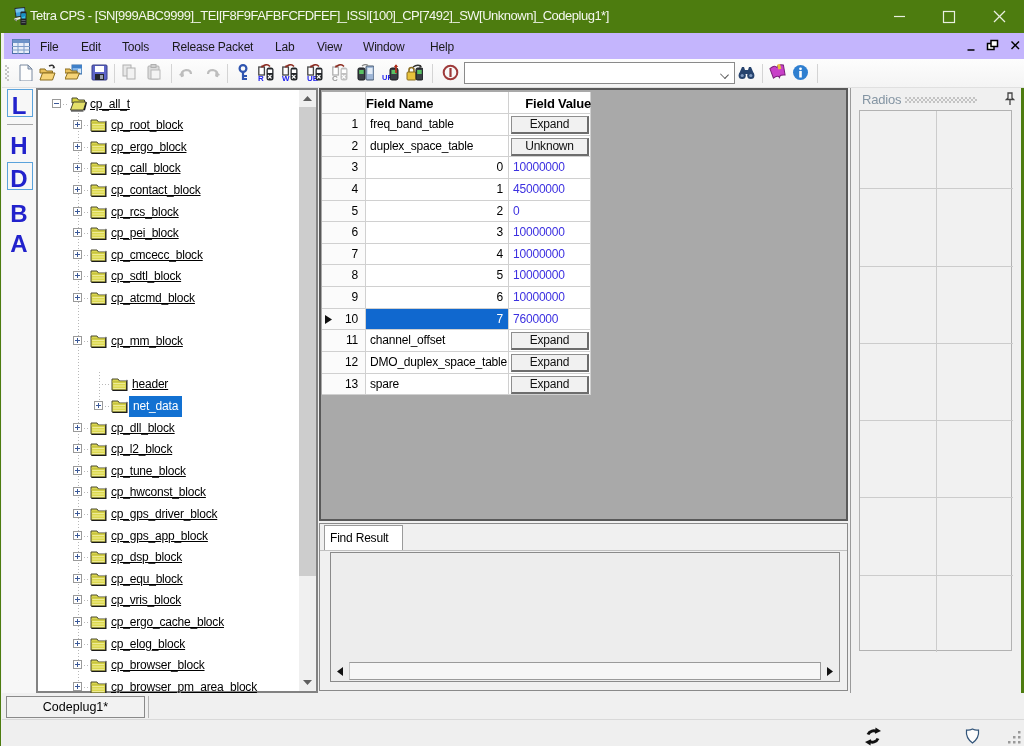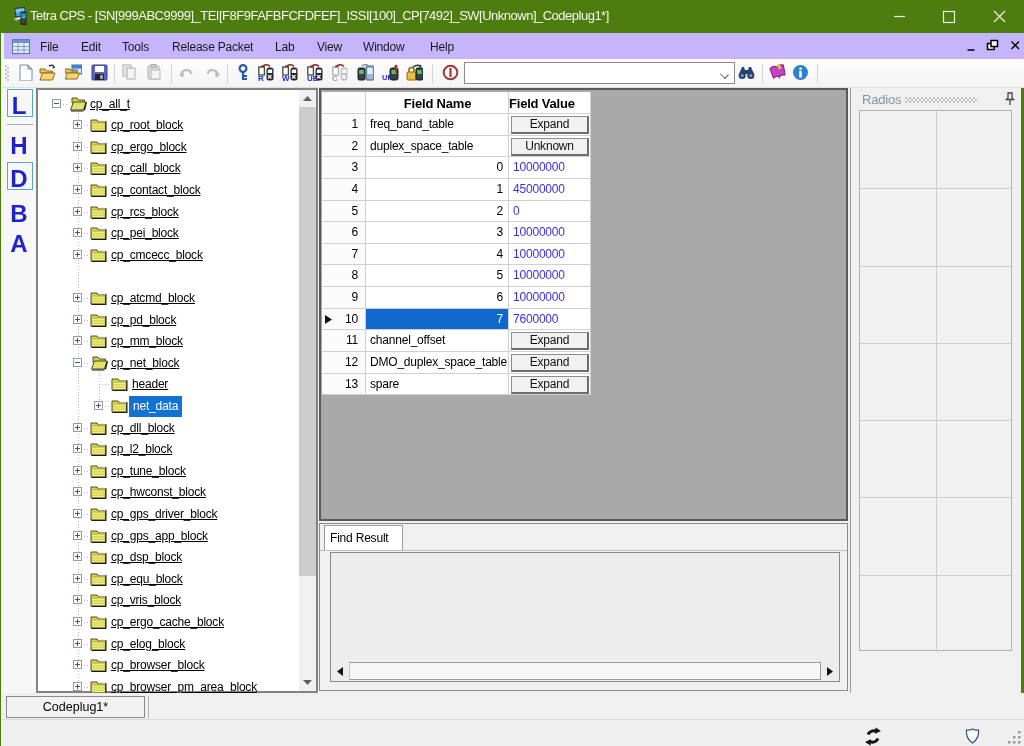--- a/index.html
+++ b/index.html
@@ -414,88 +414,73 @@
           <path d="M1 3 h6 l1.5 2 h7 v9 h-14.5 z" fill="#dcd84e" stroke="#4a4a30"></path>
           <path d="M1 5.8 h14.5" stroke="#bdb93e"></path>
           <rect x="2.2" y="7" width="12" height="1" fill="#eeeb96"></rect>
           <rect x="2.2" y="9.5" width="12" height="1" fill="#eeeb96"></rect>
           <rect x="2.2" y="12" width="12" height="1" fill="#eeeb96"></rect>
           <path d="M15.5 3.8 v10.2 h-14 v1 h15 v-11 z" fill="#1c1c1c"></path>
         </svg>
       </div>
 <div class="tlabel" style="left:73px">cp_cmcecc_block</div>
 </div>
+<div class="trow" style="left:0;top:175.3px;width:260px">
+<div class="hline" style="left:40px;top:11px;width:12px"></div>
+<div class="exp plus" style="left:35px">
+        <i></i>
+        <b></b>
+      </div>
+<div style="position:absolute;left:52px;top:0;width:18px;height:22px">
+        <svg width="17" height="16" viewBox="0 0 17 16" style="position:absolute;top:3px">
+          <path d="M1 3 h6 l1.5 2 h7 v9 h-14.5 z" fill="#dcd84e" stroke="#4a4a30"></path>
+          <path d="M1 5.8 h14.5" stroke="#bdb93e"></path>
+          <rect x="2.2" y="7" width="12" height="1" fill="#eeeb96"></rect>
+          <rect x="2.2" y="9.5" width="12" height="1" fill="#eeeb96"></rect>
+          <rect x="2.2" y="12" width="12" height="1" fill="#eeeb96"></rect>
+          <path d="M15.5 3.8 v10.2 h-14 v1 h15 v-11 z" fill="#1c1c1c"></path>
+        </svg>
+      </div>
+<div class="tlabel" style="left:73px">cp_sdtl_block</div>
+</div>
 <div class="trow" style="left:0;top:196.9px;width:260px">
 <div class="hline" style="left:40px;top:11px;width:12px"></div>
 <div class="exp plus" style="left:35px">
         <i></i>
         <b></b>
       </div>
 <div style="position:absolute;left:52px;top:0;width:18px;height:22px">
         <svg width="17" height="16" viewBox="0 0 17 16" style="position:absolute;top:3px">
           <path d="M1 3 h6 l1.5 2 h7 v9 h-14.5 z" fill="#dcd84e" stroke="#4a4a30"></path>
           <path d="M1 5.8 h14.5" stroke="#bdb93e"></path>
           <rect x="2.2" y="7" width="12" height="1" fill="#eeeb96"></rect>
           <rect x="2.2" y="9.5" width="12" height="1" fill="#eeeb96"></rect>
           <rect x="2.2" y="12" width="12" height="1" fill="#eeeb96"></rect>
           <path d="M15.5 3.8 v10.2 h-14 v1 h15 v-11 z" fill="#1c1c1c"></path>
         </svg>
       </div>
 <div class="tlabel" style="left:73px">cp_atcmd_block</div>
 </div>
-<div class="trow" style="left:0;top:218.5px;width:260px">
-<div class="hline" style="left:40px;top:11px;width:12px"></div>
-<div class="exp plus" style="left:35px">
-        <i></i>
-        <b></b>
-      </div>
-<div style="position:absolute;left:52px;top:0;width:18px;height:22px">
-        <svg width="17" height="16" viewBox="0 0 17 16" style="position:absolute;top:3px">
-          <path d="M1 3 h6 l1.5 2 h7 v9 h-14.5 z" fill="#dcd84e" stroke="#4a4a30"></path>
-          <path d="M1 5.8 h14.5" stroke="#bdb93e"></path>
-          <rect x="2.2" y="7" width="12" height="1" fill="#eeeb96"></rect>
-          <rect x="2.2" y="9.5" width="12" height="1" fill="#eeeb96"></rect>
-          <rect x="2.2" y="12" width="12" height="1" fill="#eeeb96"></rect>
-          <path d="M15.5 3.8 v10.2 h-14 v1 h15 v-11 z" fill="#1c1c1c"></path>
-        </svg>
-      </div>
-<div class="tlabel" style="left:73px">cp_pd_block</div>
-</div>
 <div class="trow" style="left:0;top:240.1px;width:260px">
 <div class="hline" style="left:40px;top:11px;width:12px"></div>
 <div class="exp plus" style="left:35px">
         <i></i>
         <b></b>
       </div>
 <div style="position:absolute;left:52px;top:0;width:18px;height:22px">
         <svg width="17" height="16" viewBox="0 0 17 16" style="position:absolute;top:3px">
           <path d="M1 3 h6 l1.5 2 h7 v9 h-14.5 z" fill="#dcd84e" stroke="#4a4a30"></path>
           <path d="M1 5.8 h14.5" stroke="#bdb93e"></path>
           <rect x="2.2" y="7" width="12" height="1" fill="#eeeb96"></rect>
           <rect x="2.2" y="9.5" width="12" height="1" fill="#eeeb96"></rect>
           <rect x="2.2" y="12" width="12" height="1" fill="#eeeb96"></rect>
           <path d="M15.5 3.8 v10.2 h-14 v1 h15 v-11 z" fill="#1c1c1c"></path>
         </svg>
       </div>
 <div class="tlabel" style="left:73px">cp_mm_block</div>
-</div>
-<div class="trow" style="left:0;top:261.7px;width:260px">
-<div class="hline" style="left:40px;top:11px;width:12px"></div>
-<div class="exp" style="left:35px">
-        <i></i>
-      </div>
-<div style="position:absolute;left:52px;top:0;width:18px;height:22px">
-        <svg width="18" height="16" viewBox="0 0 18 16" style="position:absolute;top:3px">
-          <path d="M3 2 h5 l1.5 2 h6 v3 h-12.5 z" fill="#d6d23e" stroke="#4a4a30"></path>
-          <path d="M1.5 14 l3 -8 h12.5 l-2.5 8 z" fill="#e4e06a" stroke="#4a4a30"></path>
-          <path d="M14.5 14 l2.5 -8 1 .5 -2 8 z" fill="#1c1c1c"></path>
-          <path d="M2 14.5 h12.5 v1 h-12.5 z" fill="#1c1c1c"></path>
-        </svg>
-      </div>
-<div class="tlabel" style="left:73px">cp_net_block</div>
 </div>
 <div class="trow" style="left:0;top:283.3px;width:260px">
 <div class="hline" style="left:61px;top:11px;width:12px"></div>
 <div style="position:absolute;left:73px;top:0;width:18px;height:22px">
         <svg width="17" height="16" viewBox="0 0 17 16" style="position:absolute;top:3px">
           <path d="M1 3 h6 l1.5 2 h7 v9 h-14.5 z" fill="#dcd84e" stroke="#4a4a30"></path>
           <path d="M1 5.8 h14.5" stroke="#bdb93e"></path>
           <rect x="2.2" y="7" width="12" height="1" fill="#eeeb96"></rect>
           <rect x="2.2" y="9.5" width="12" height="1" fill="#eeeb96"></rect>
           <rect x="2.2" y="12" width="12" height="1" fill="#eeeb96"></rect>
@@ -763,24 +748,24 @@
  <div class="thumb"></div>
  <svg class="sbarr" style="left:4px;bottom:6px" viewBox="0 0 9 5">
         <path d="M4.5 5 L9 0 H0 z" fill="#606060"></path>
       </svg>
 </div>
 </div>
 <div class="abs" id="gridwrap">
 <div id="grid">
 <div class="gr" style="top:0;height:22px">
 <div class="gc rowhdr"></div>
-<div class="gc namec" style="text-align:center">
+<div class="gc namec" style="">
           <div class="gtext" style="width:143px;font-weight:bold;font-size:13px;top:4px">Field Name</div>
         </div>
-<div class="gc valc" style="text-align:left">
+<div class="gc valc" style="text-align:right">
           <div class="gtext" style="width:82px;font-weight:bold;font-size:13px;top:4px">Field Value</div>
         </div>
 </div>
 <div class="gr" style="top:22px;height:22px">
 <div class="gc rowhdr">
           <div class="gtext num" style="width:36px;left:0">1</div>
         </div>
 <div class="gc namec">
           <div class="gtext" style="left:4px">freq_band_table</div>
         </div>

